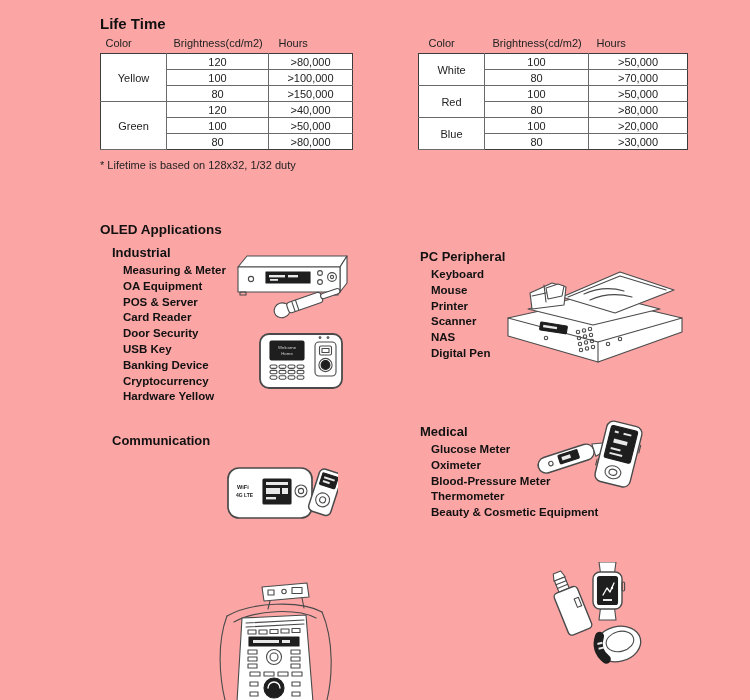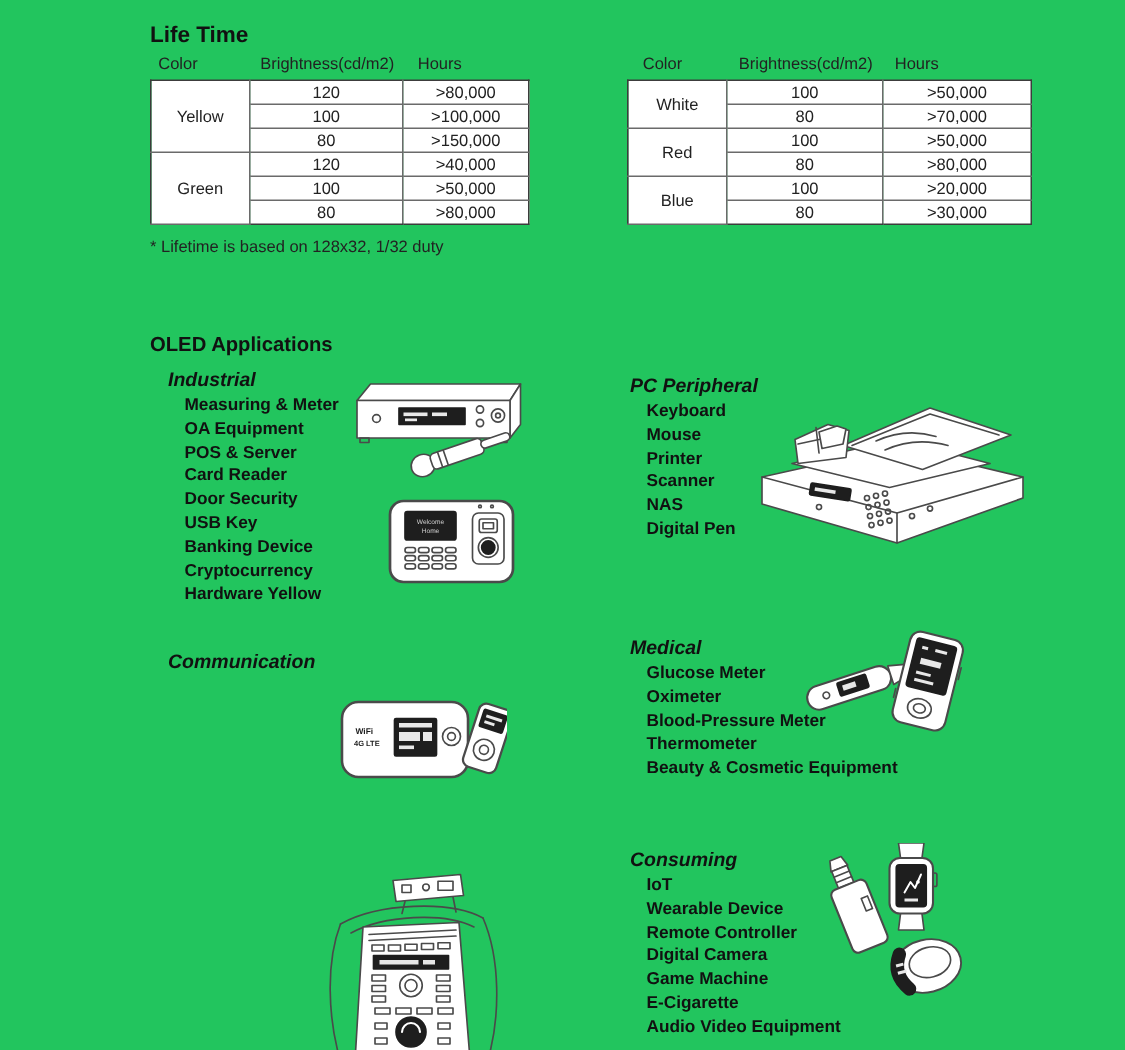--- a/index.html
+++ b/index.html
@@ -1,17 +1,17 @@
 <!DOCTYPE html>
 <html><head>
 <meta charset="utf-8">
 <style>
   html,body{margin:0;padding:0;background:#ffffff;}
   #page{
-    position:relative;width:750px;height:700px;background:#22c55e;
+    position:relative;width:750px;height:700px;background:#fca5a5;
     font-family:"Liberation Sans","DejaVu Sans",sans-serif;color:#1c1c1c;
     overflow:hidden;
   }
   .abs{position:absolute;}
 
   
   .section-title{font-size:15px;font-weight:700;color:#111;}
   .lt-table{border-collapse:collapse;table-layout:fixed;font-size:11px;color:#222;}
   .lt-table th{
     border:none;font-weight:400;text-align:left;padding:0 0 4px 5px;
@@ -23,21 +23,21 @@
   }
   .lt-table tr.grp td{border-top:1.6px solid #3c3c3c;}
   .lt-table tbody tr:first-child td{border-top:1.6px solid #3c3c3c;}
   .lt-table tbody tr:last-child td{border-bottom:1.6px solid #3c3c3c;}
   .lt-table td.col-color{border-left:1.6px solid #3c3c3c;}
   .lt-table td:last-child{border-right:1.6px solid #3c3c3c;}
   .footnote{font-size:11px;color:#222;}
 
   
   .apps-title{font-size:13.5px;font-weight:700;color:#111;text-align:center;}
-  .app-cat .cat-title{font-size:13px;font-weight:700;font-style:italic;color:#111;margin:0 0 3px 0;}
+  .app-cat .cat-title{font-size:13px;font-weight:700;color:#111;margin:0 0 3px 0;}
   .app-cat ul{list-style:none;margin:0;padding:0;}
   .app-cat li{font-size:11.5px;font-weight:600;line-height:15.8px;color:#111;white-space:nowrap;margin-left:11px;}
 
   
   svg.art{stroke:#4a4a4a;fill:none;stroke-width:1.1;stroke-linejoin:round;stroke-linecap:round;}
   svg.art .fillw{fill:#ffffff;}
   svg.art .dark{fill:#1e1e1e;stroke:#1e1e1e;}
   svg.art .lite{fill:#e8e8e8;stroke:none;}
   svg.art text{stroke:none;}
 </style>
@@ -175,32 +175,20 @@
     <ul>
         <li>Glucose Meter</li>
         <li>Oximeter</li>
         <li>Blood-Pressure Meter</li>
         <li>Thermometer</li>
         <li>Beauty &amp; Cosmetic Equipment</li>
       </ul>
   </div>
 
 
-  <div class="abs app-cat" style="left:420px;top:565px;">
-    <div class="cat-title">Consuming</div>
-    <ul>
-        <li>IoT</li>
-        <li>Wearable Device</li>
-        <li>Remote Controller</li>
-        <li>Digital Camera</li>
-        <li>Game Machine</li>
-        <li>E-Cigarette</li>
-        <li>Audio Video Equipment</li>
-      </ul>
-  </div>
 
   <svg class="abs art" style="left:228px;top:252px;" width="128" height="72" viewBox="0 0 128 72">
     <polygon class="fillw" points="10,15 19,4 119,4 112,15"></polygon>
     <polygon class="fillw" points="112,15 119,4 119,31 112,40"></polygon>
     <rect class="fillw" x="10" y="15" width="102" height="25"></rect>
     <rect x="12" y="40" width="6" height="3"></rect>
       <rect x="104" y="40" width="6" height="3"></rect>
     <circle cx="23" cy="27" r="2.6"></circle>
     <rect class="dark" x="38" y="20" width="44" height="11"></rect>
     <rect class="lite" x="41" y="23" width="16" height="2.4"></rect>

